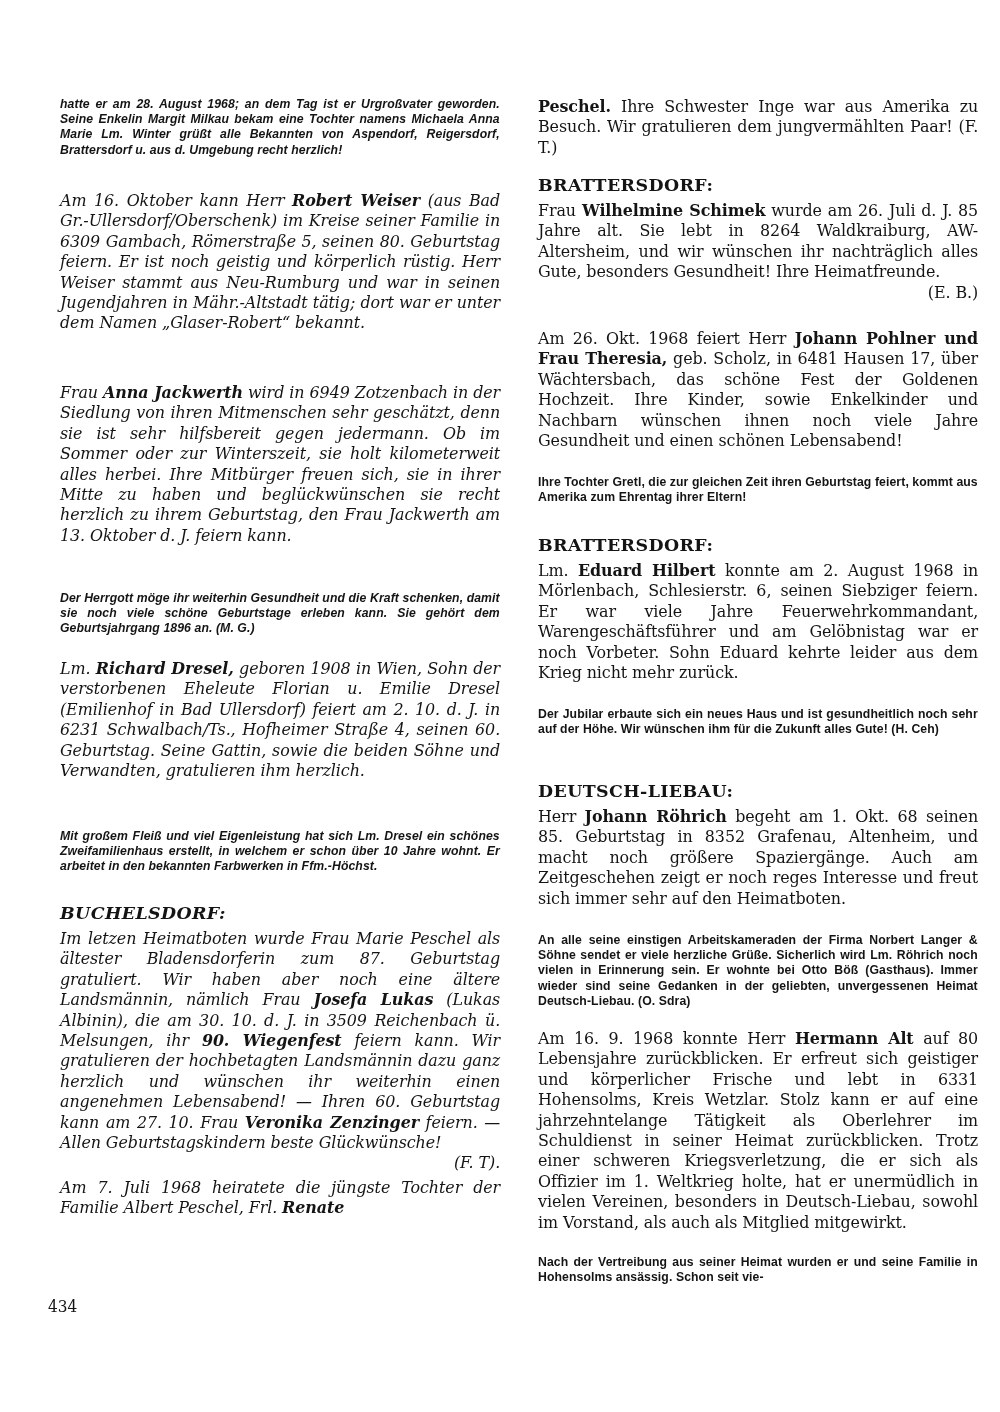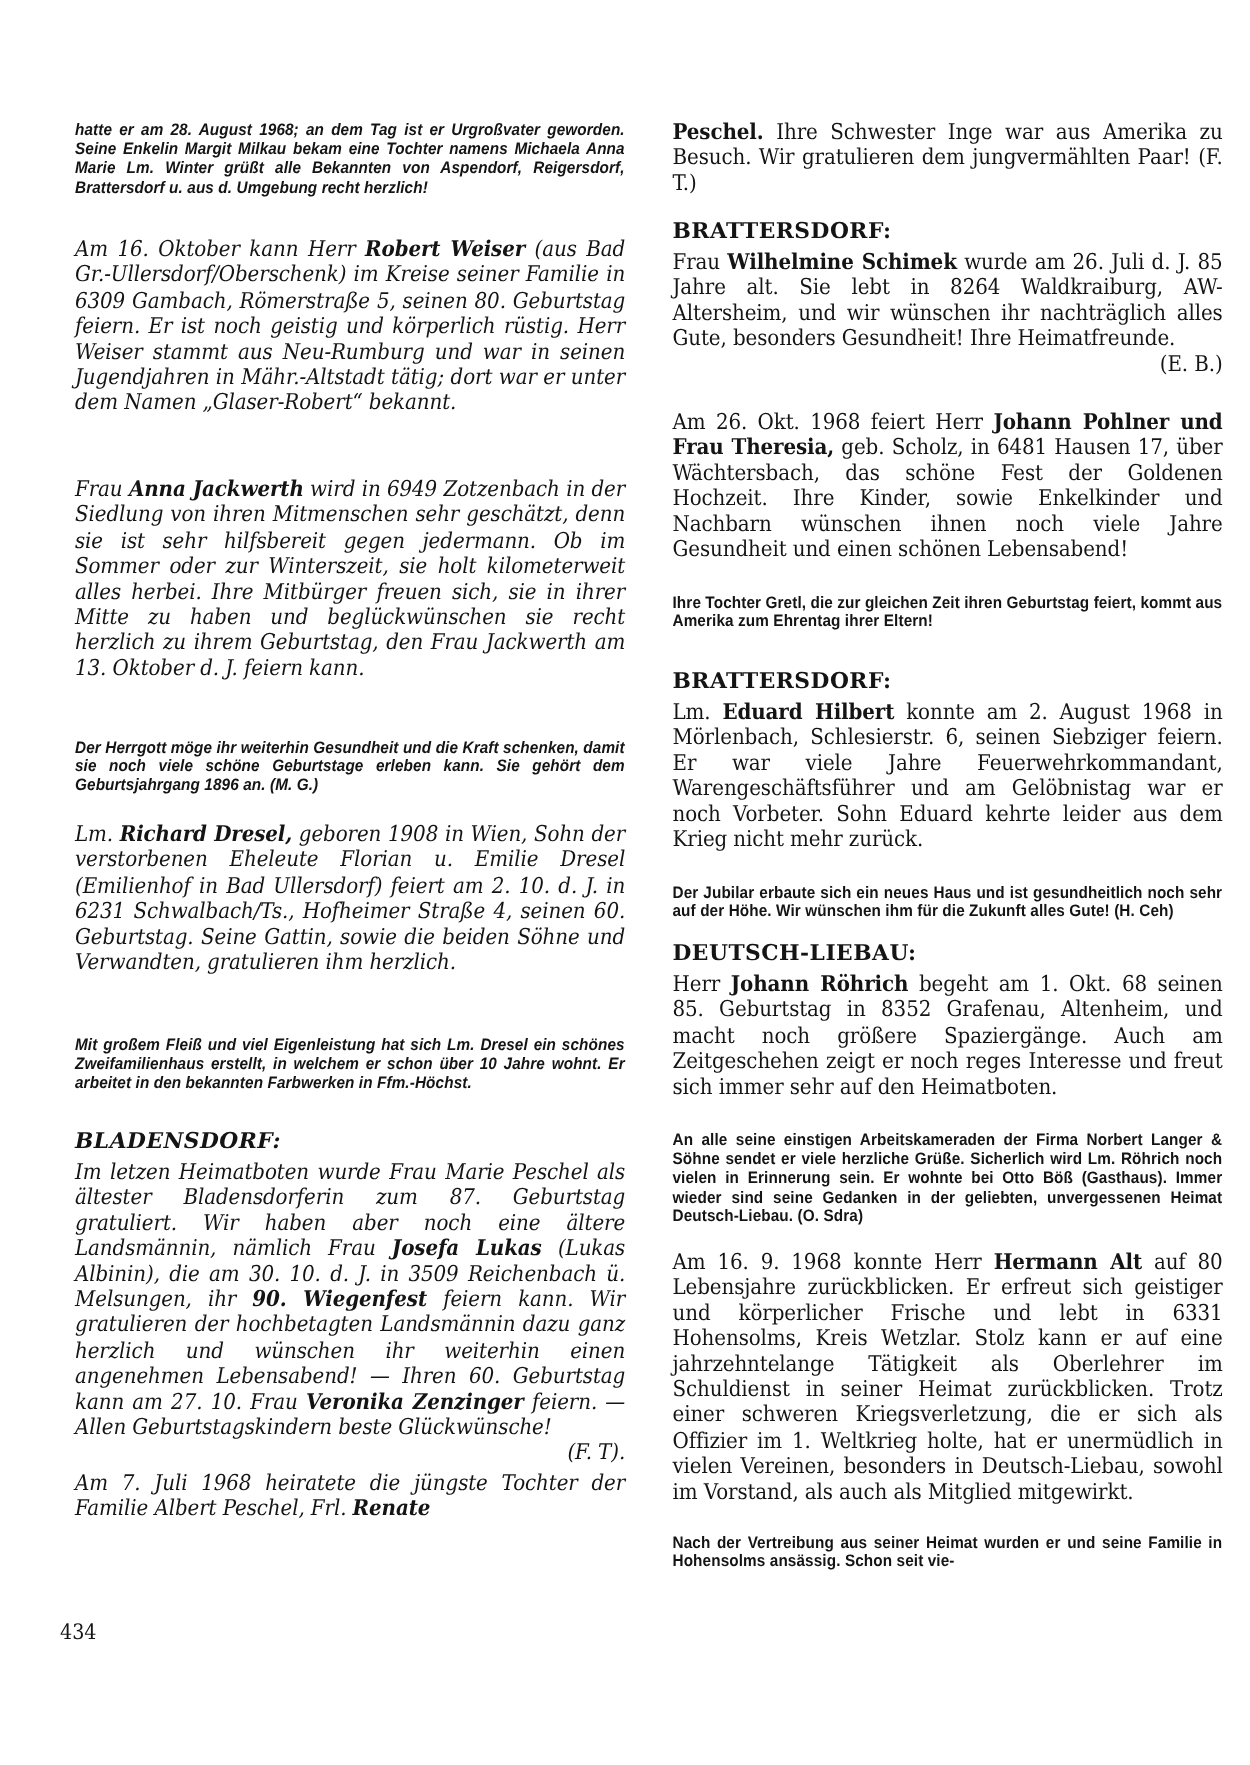--- a/index.html
+++ b/index.html
@@ -44,21 +44,21 @@
 
     <div style="margin-top:16px">
       <p class="body" style="margin-top:4px; height:184px"><span>Am 16. Oktober kann Herr </span><b>Robert Weiser</b><span> (aus Bad Gr.-Ullersdorf/Oberschenk) im Kreise seiner Familie in 6309 Gambach, Römerstraße 5, seinen 80. Geburtstag feiern. Er ist noch geistig und körperlich rüstig. Herr Weiser stammt aus Neu-Rumburg und war in seinen Jugendjahren in Mähr.-Altstadt tätig; dort war er unter dem Namen „Glaser-Robert“ bekannt.</span></p>
       <p class="body" style="margin-top:8px; height:204px"><span>Frau </span><b>Anna Jackwerth</b><span> wird in 6949 Zotzenbach in der Siedlung von ihren Mitmenschen sehr geschätzt, denn sie ist sehr hilfsbereit gegen jedermann. Ob im Sommer oder zur Winterszeit, sie holt kilometerweit alles herbei. Ihre Mitbürger freuen sich, sie in ihrer Mitte zu haben und beglückwünschen sie recht herzlich zu ihrem Geburtstag, den Frau Jackwerth am 13. Oktober d. J. feiern kann.</span></p>
       <p class="note" style="margin-top:4px; height:62px">Der Herrgott möge ihr weiterhin Gesundheit und die Kraft schenken, damit sie noch viele schöne Geburtstage erleben kann. Sie gehört dem Geburtsjahrgang 1896 an. (M. G.)</p>
       <p class="body" style="margin-top:6px; height:164px"><span>Lm. </span><b>Richard Dresel,</b><span> geboren 1908 in Wien, Sohn der verstorbenen Eheleute Florian u. Emilie Dresel (Emilienhof in Bad Ullersdorf) feiert am 2. 10. d. J. in 6231 Schwalbach/Ts., Hofheimer Straße 4, seinen 60. Geburtstag. Seine Gattin, sowie die beiden Söhne und Verwandten, gratulieren ihm herzlich.</span></p>
       <p class="note" style="margin-top:6px; height:62px">Mit großem Fleiß und viel Eigenleistung hat sich Lm. Dresel ein schönes Zweifamilienhaus erstellt, in welchem er schon über 10 Jahre wohnt. Er arbeitet in den bekannten Farbwerken in Ffm.-Höchst.</p>
     </div>
 
     <div style="margin-top:12px">
-      <h2 class="heading">BLADENSDORF:</h2>
+      <h2 class="heading">BUCHELSDORF:</h2>
       <p class="body" style="margin-top:4px"><span>Im letzen Heimatboten wurde Frau Marie Peschel als ältester Bladensdorferin zum 87. Geburtstag gratuliert. Wir haben aber noch eine ältere Landsmännin, nämlich Frau </span><b>Josefa Lukas</b><span> (Lukas Albinin), die am 30. 10. d. J. in 3509 Reichenbach ü. Melsungen, ihr </span><b>90. Wiegenfest</b><span> feiern kann. Wir gratulieren der hochbetagten Landsmännin dazu ganz herzlich und wünschen ihr weiterhin einen angenehmen Lebensabend! — Ihren 60. Geburtstag kann am 27. 10. Frau </span><b>Veronika Zenzinger</b><span> feiern. — Allen Geburtstagskindern beste Glückwünsche!</span><span class="sign">(F. T).</span></p>
       <p class="body" style="margin-top:4px"><span>Am 7. Juli 1968 heiratete die jüngste Tochter der Familie Albert Peschel, Frl. </span><b>Renate</b></p>
     </div>
   </div>
 
   <div class="col col-right">
     <p class="body" style="height:64px"><b>Peschel.</b><span> Ihre Schwester Inge war aus Amerika zu Besuch. Wir gratulieren dem jungvermählten Paar! (F. T.)</span></p>
 
     <div style="margin-top:14px">
       <h2 class="heading">BRATTERSDORF:</h2>
@@ -66,21 +66,21 @@
       <p class="body" style="margin-top:4px; height:144px"><span>Am 26. Okt. 1968 feiert Herr </span><b>Johann Pohlner und Frau Theresia,</b><span> geb. Scholz, in 6481 Hausen 17, über Wächtersbach, das schöne Fest der Goldenen Hochzeit. Ihre Kinder, sowie Enkelkinder und Nachbarn wünschen ihnen noch viele Jahre Gesundheit und einen schönen Lebensabend!</span></p>
       <p class="note" style="margin-top:2px; height:46px">Ihre Tochter Gretl, die zur gleichen Zeit ihren Geburtstag feiert, kommt aus Amerika zum Ehrentag ihrer Eltern!</p>
     </div>
 
     <div style="margin-top:14px">
       <h2 class="heading">BRATTERSDORF:</h2>
       <p class="body" style="margin-top:4px; height:144px"><span>Lm. </span><b>Eduard Hilbert</b><span> konnte am 2. August 1968 in Mörlenbach, Schlesierstr. 6, seinen Siebziger feiern. Er war viele Jahre Feuerwehrkommandant, Warengeschäftsführer und am Gelöbnistag war er noch Vorbeter. Sohn Eduard kehrte leider aus dem Krieg nicht mehr zurück.</span></p>
       <p class="note" style="margin-top:2px; height:46px">Der Jubilar erbaute sich ein neues Haus und ist gesundheitlich noch sehr auf der Höhe. Wir wünschen ihm für die Zukunft alles Gute! (H. Ceh)</p>
     </div>
 
-    <div style="margin-top:0">
+    <div style="margin-top:28px">
       <h2 class="heading">DEUTSCH-LIEBAU:</h2>
       <p class="body" style="margin-top:4px; height:124px"><span>Herr </span><b>Johann Röhrich</b><span> begeht am 1. Okt. 68 seinen 85. Geburtstag in 8352 Grafenau, Altenheim, und macht noch größere Spaziergänge. Auch am Zeitgeschehen zeigt er noch reges Interesse und freut sich immer sehr auf den Heimatboten.</span></p>
       <p class="note" style="margin-top:2px; height:92px">An alle seine einstigen Arbeitskameraden der Firma Norbert Langer &amp; Söhne sendet er viele herzliche Grüße. Sicherlich wird Lm. Röhrich noch vielen in Erinnerung sein. Er wohnte bei Otto Böß (Gasthaus). Immer wieder sind seine Gedanken in der geliebten, unvergessenen Heimat Deutsch-Liebau. (O. Sdra)</p>
       <p class="body" style="margin-top:4px; height:224px"><span>Am 16. 9. 1968 konnte Herr </span><b>Hermann Alt</b><span> auf 80 Lebensjahre zurückblicken. Er erfreut sich geistiger und körperlicher Frische und lebt in 6331 Hohensolms, Kreis Wetzlar. Stolz kann er auf eine jahrzehntelange Tätigkeit als Oberlehrer im Schuldienst in seiner Heimat zurückblicken. Trotz einer schweren Kriegsverletzung, die er sich als Offizier im 1. Weltkrieg holte, hat er unermüdlich in vielen Vereinen, besonders in Deutsch-Liebau, sowohl im Vorstand, als auch als Mitglied mitgewirkt.</span></p>
       <p class="note" style="margin-top:2px">Nach der Vertreibung aus seiner Heimat wurden er und seine Familie in Hohensolms ansässig. Schon seit vie-</p>
     </div>
   </div>
 </div>
 
 <div class="page-number">434</div>

